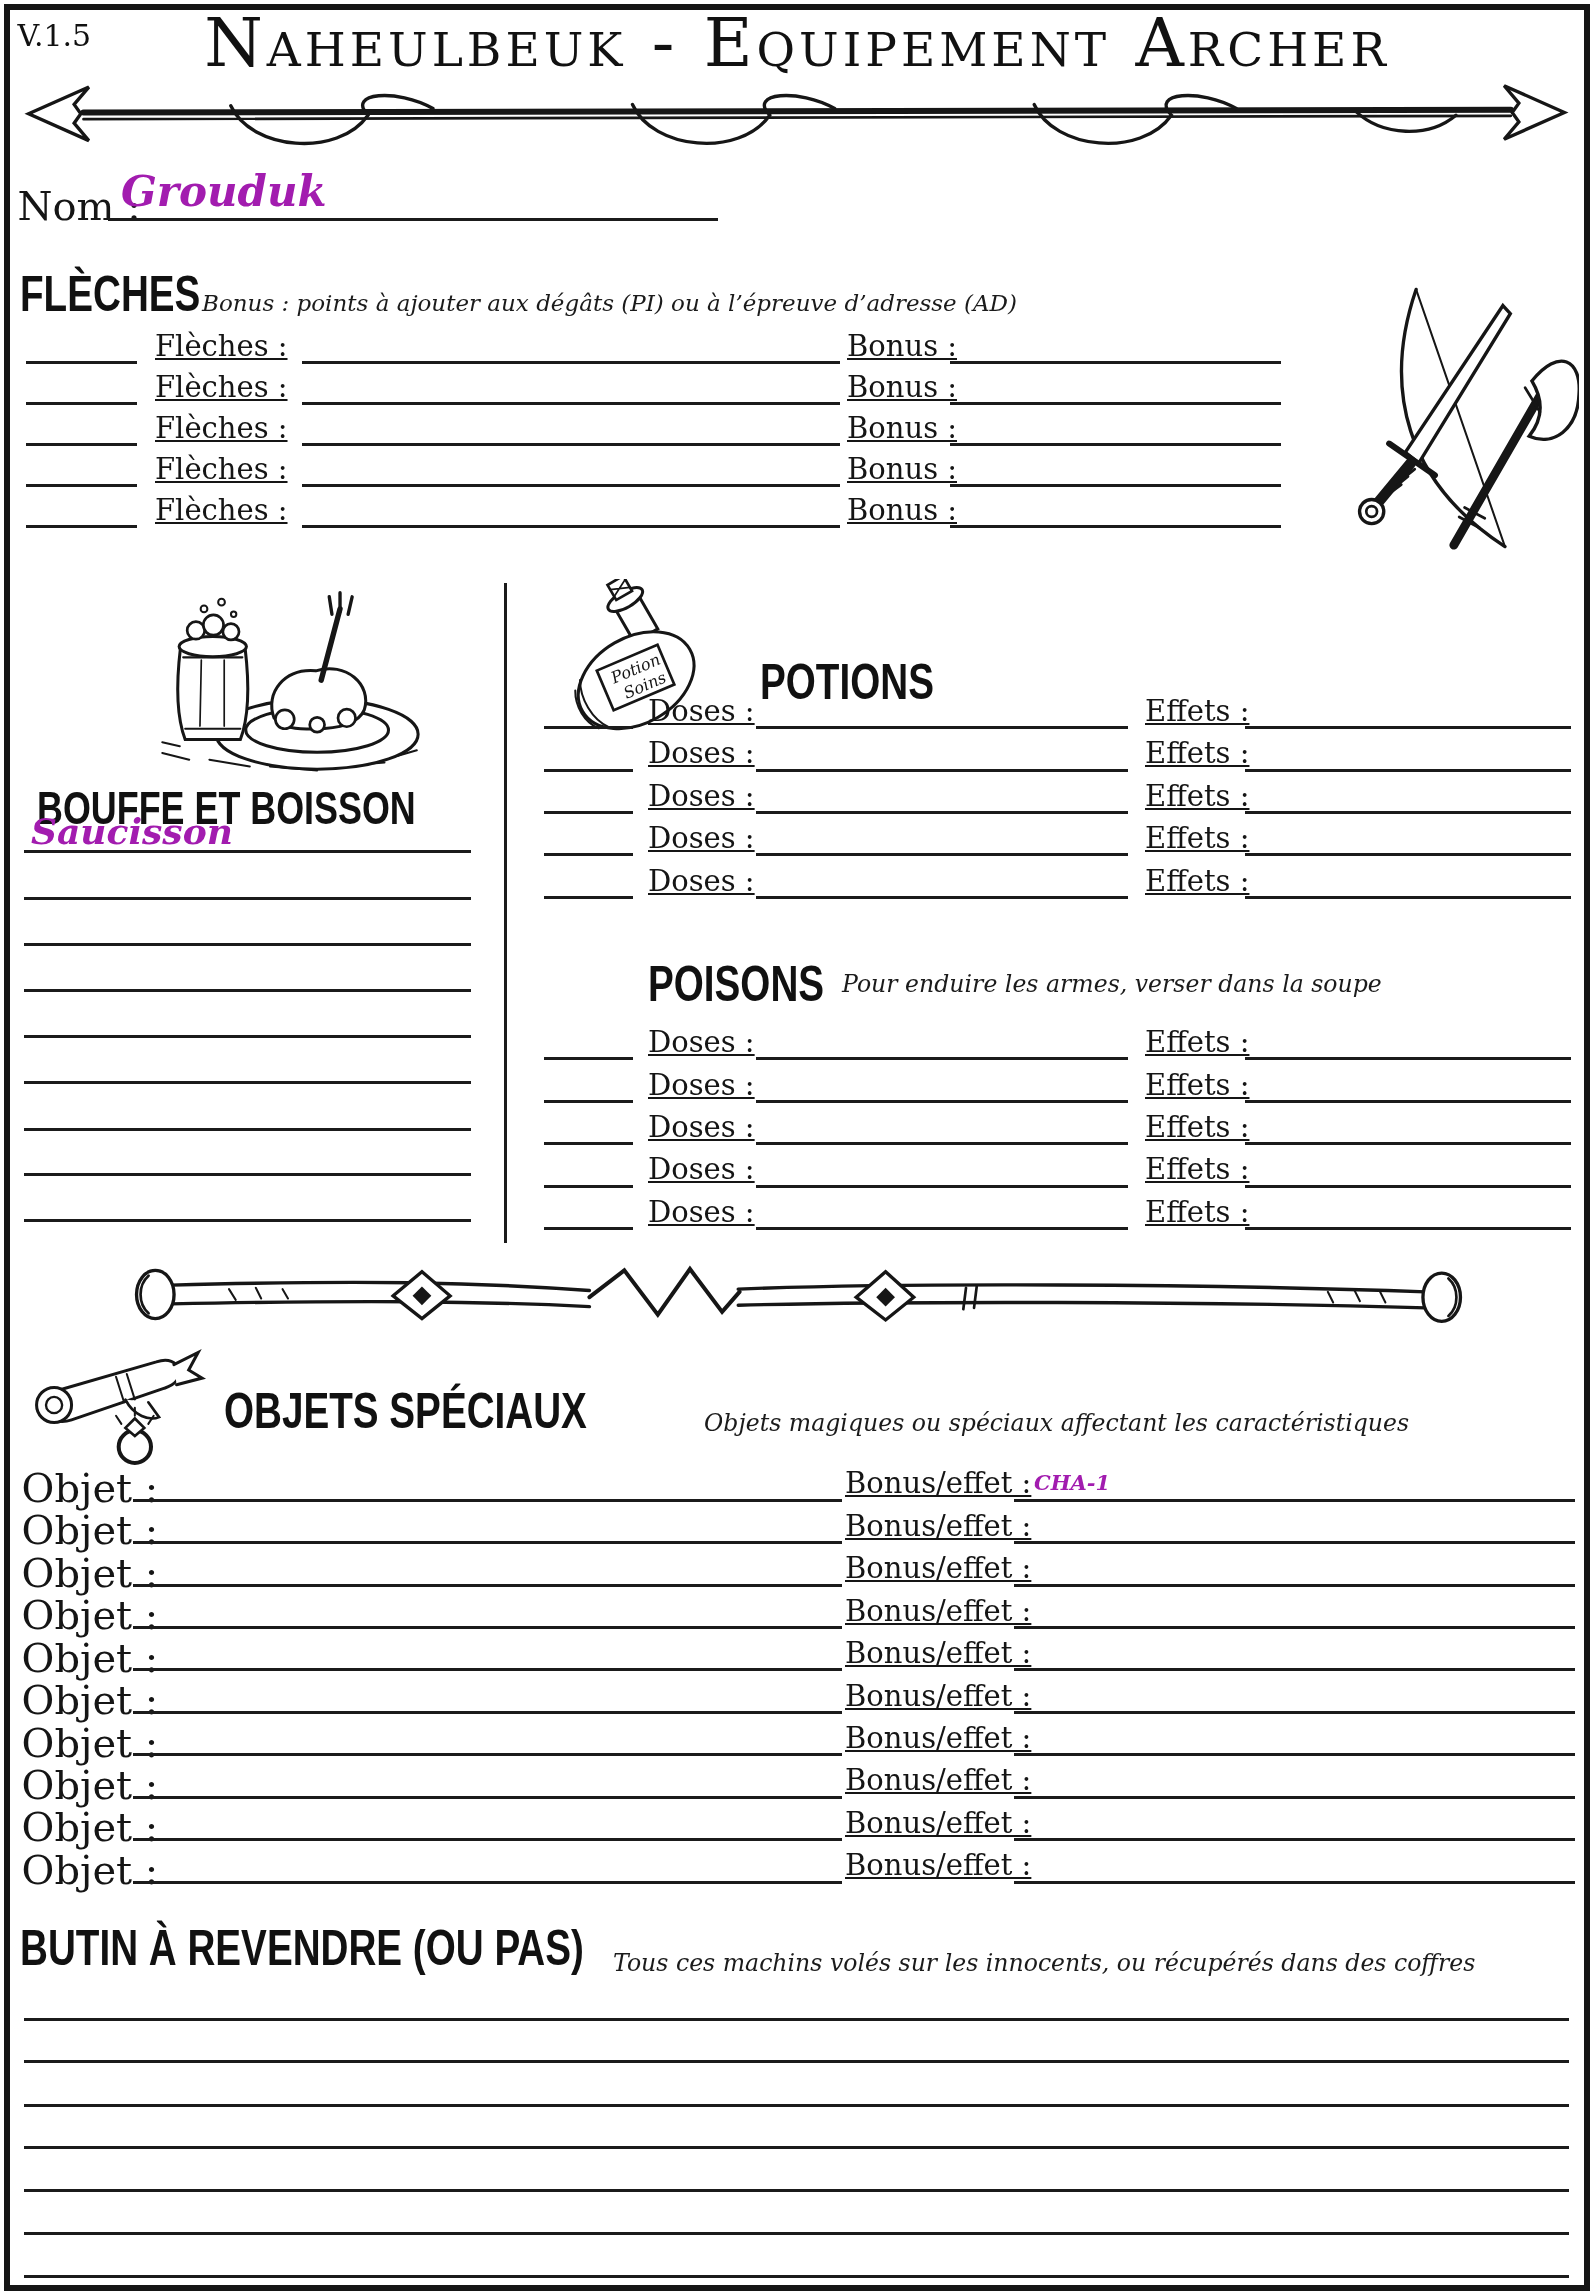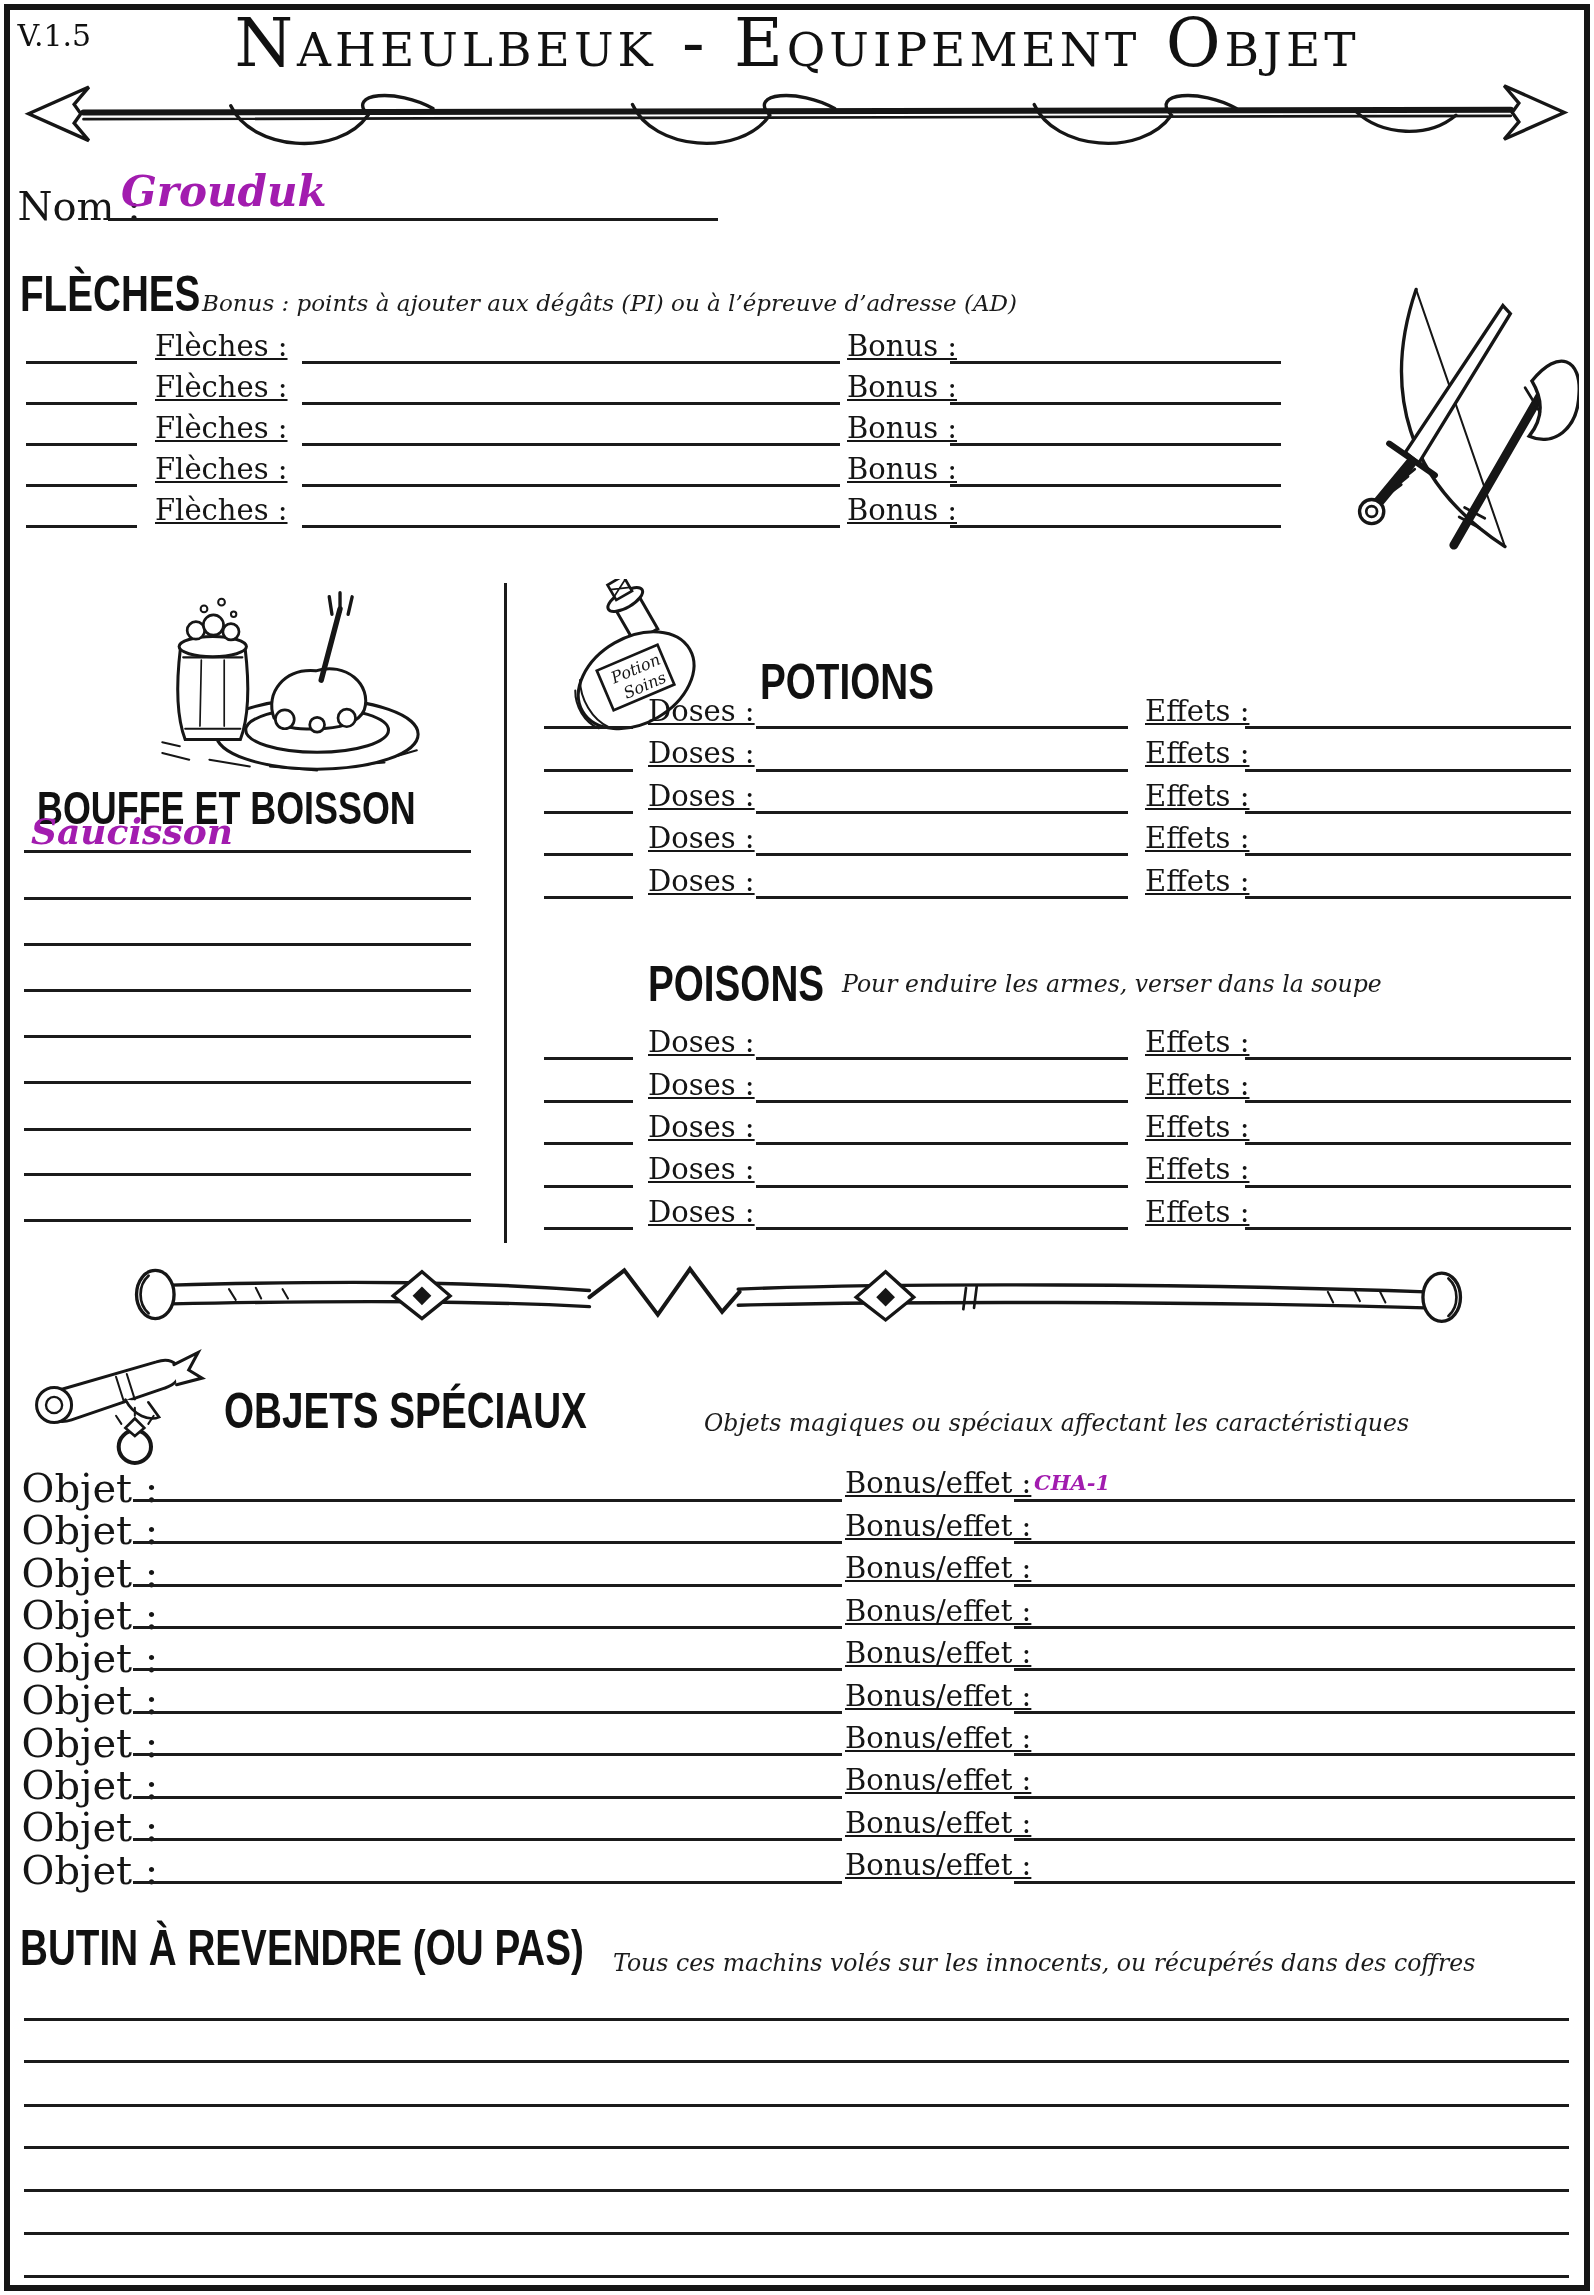--- a/index.html
+++ b/index.html
@@ -28,21 +28,21 @@
   svg .bk{fill:#161616;stroke:none;}
   svg text{font-family:"DejaVu Serif",serif;font-style:italic;fill:#161616;}
 </style>
 </head>
 <body>
 
 <main class="page">
   <div class="frame"></div>
 
   <span class="version">V.1.5</span>
-  <div class="title">Naheulbeuk - Equipement Objet</div>
+  <div class="title">Naheulbeuk - Equipement Archer</div>
 
   <svg style="left:12px;top:75px" width="1569" height="79" viewBox="0 0 2330 118">
     <g class="ln" stroke-width="5" stroke-linecap="round">
       <path d="M100,56 L2232,52" stroke-width="9"></path>
       <path d="M100,66 L2232,61" stroke-width="4"></path>
       <path d="M320,46 C350,112 480,124 525,60 C492,26 568,20 622,50"></path>
       <path d="M920,44 C950,112 1080,124 1125,60 C1092,26 1168,20 1222,50"></path>
       <path d="M1520,44 C1550,112 1680,124 1725,60 C1692,26 1768,20 1822,50"></path>
       <path d="M2000,54 C2040,92 2110,94 2150,60"></path>
     </g>

